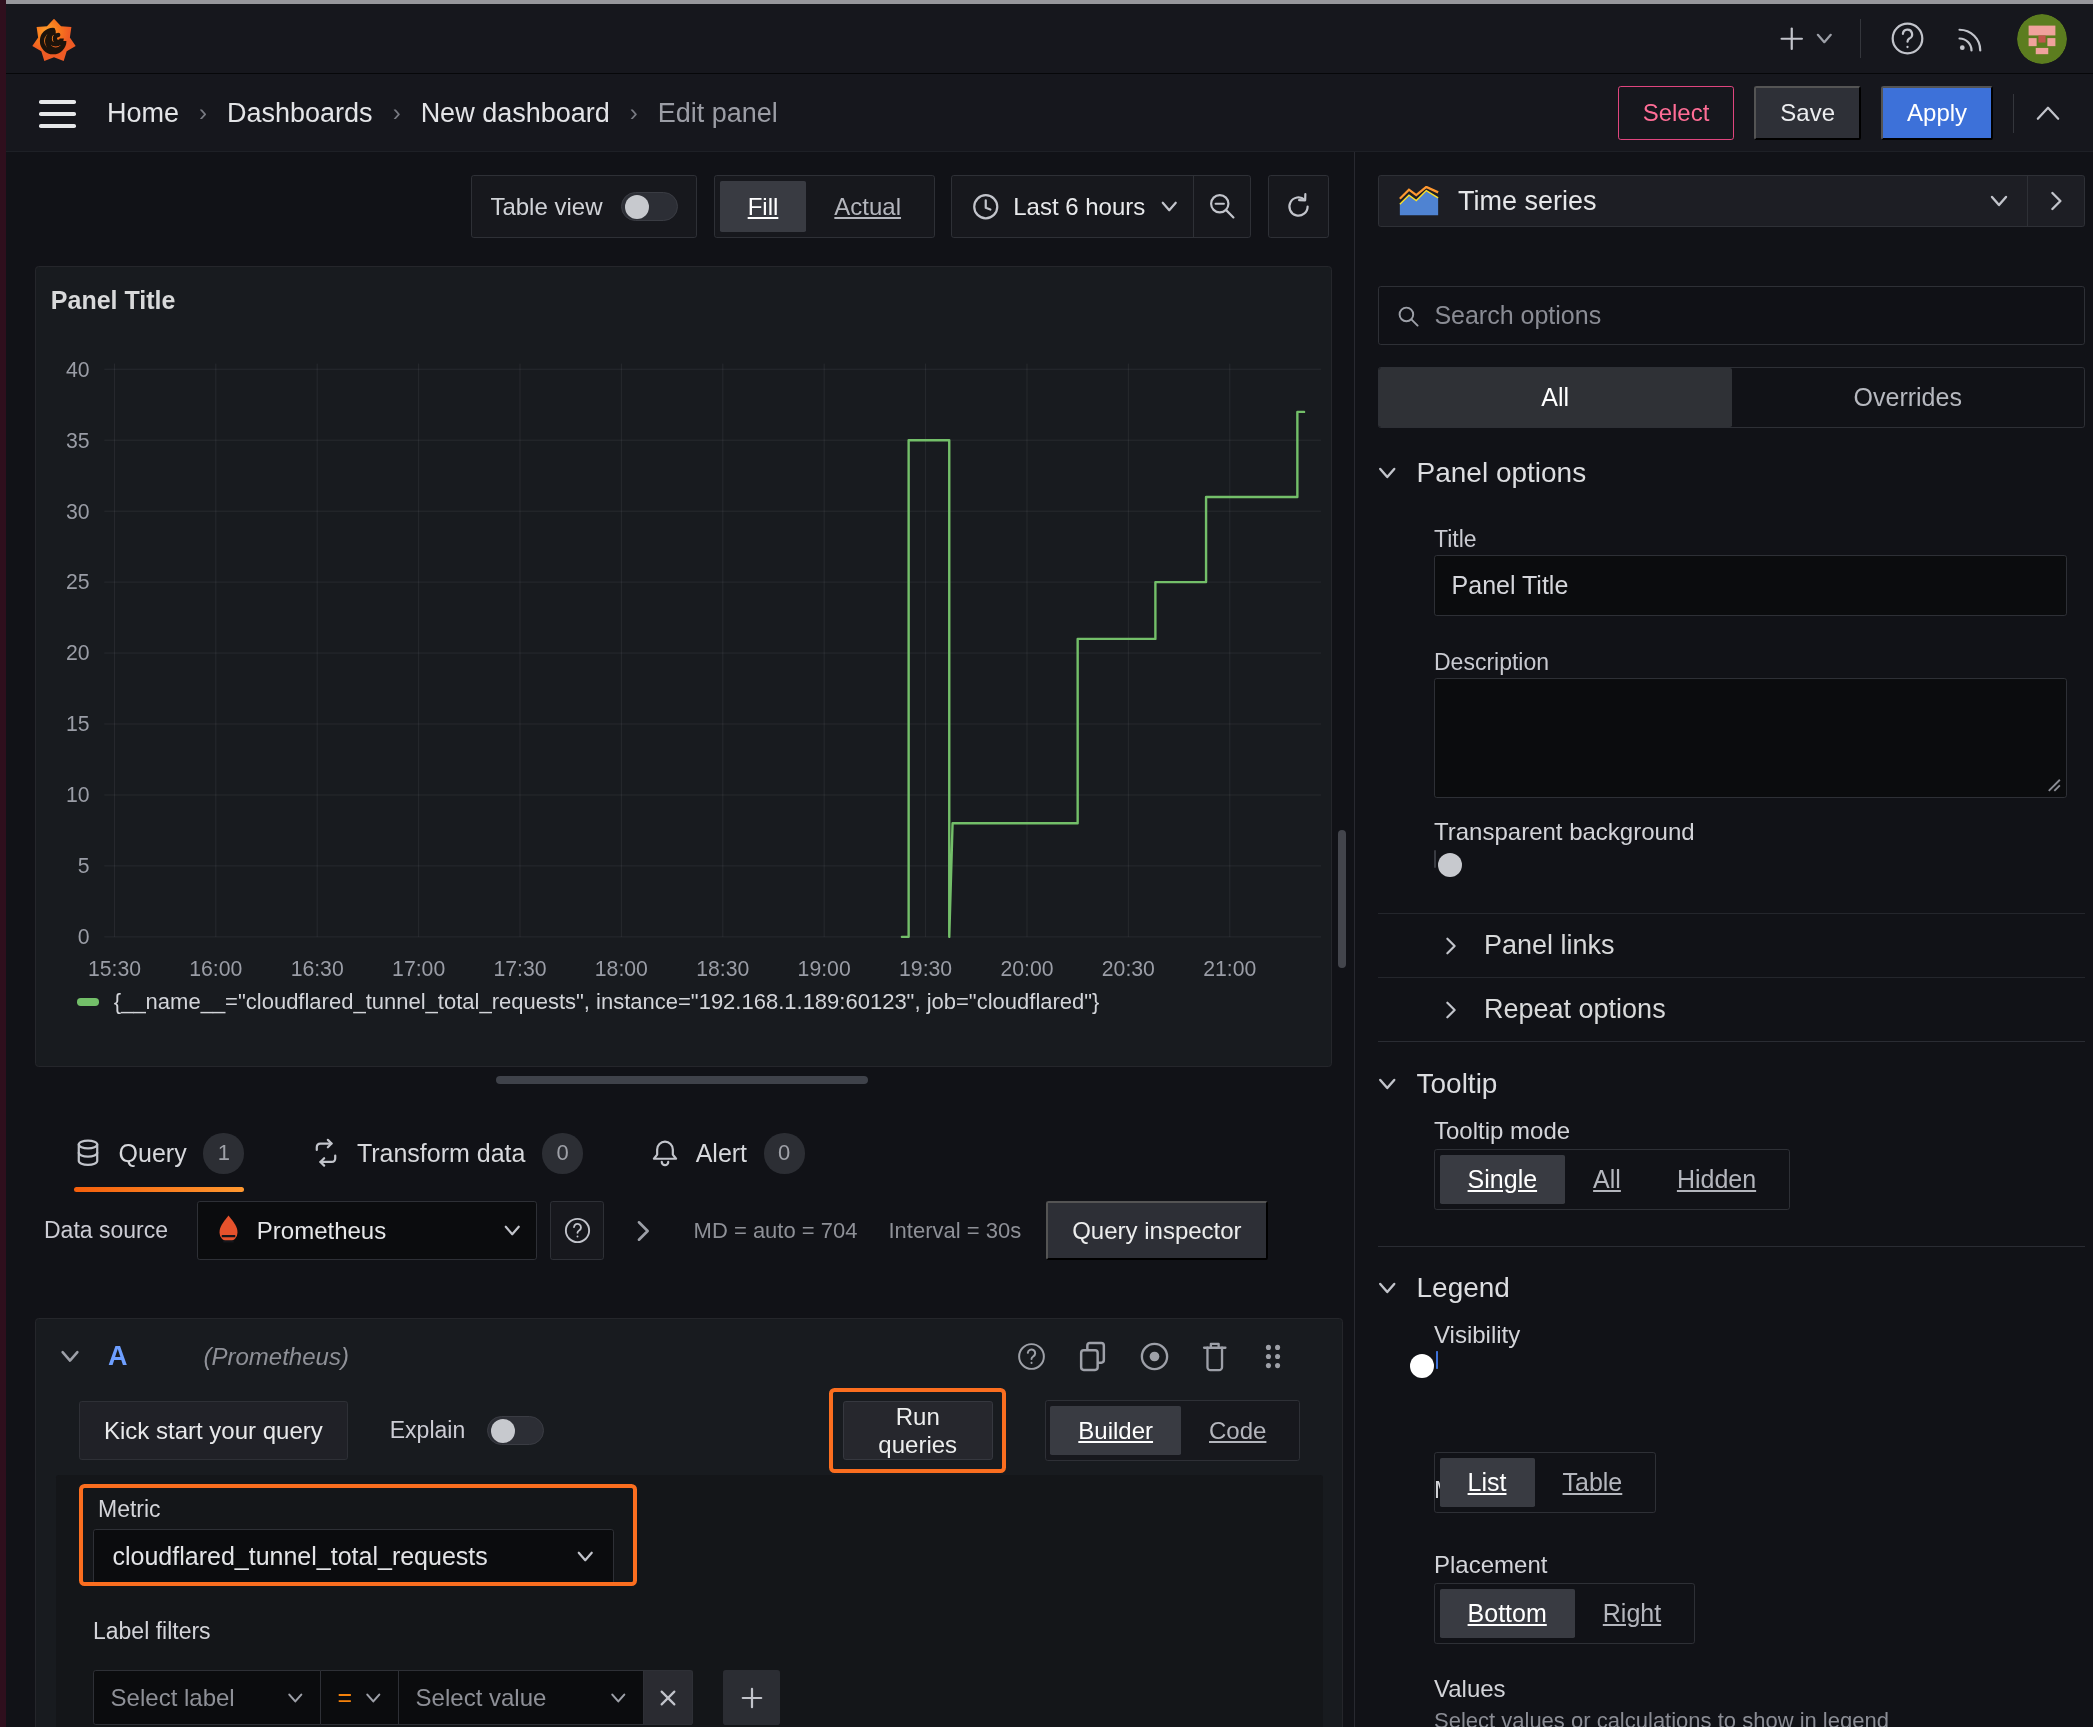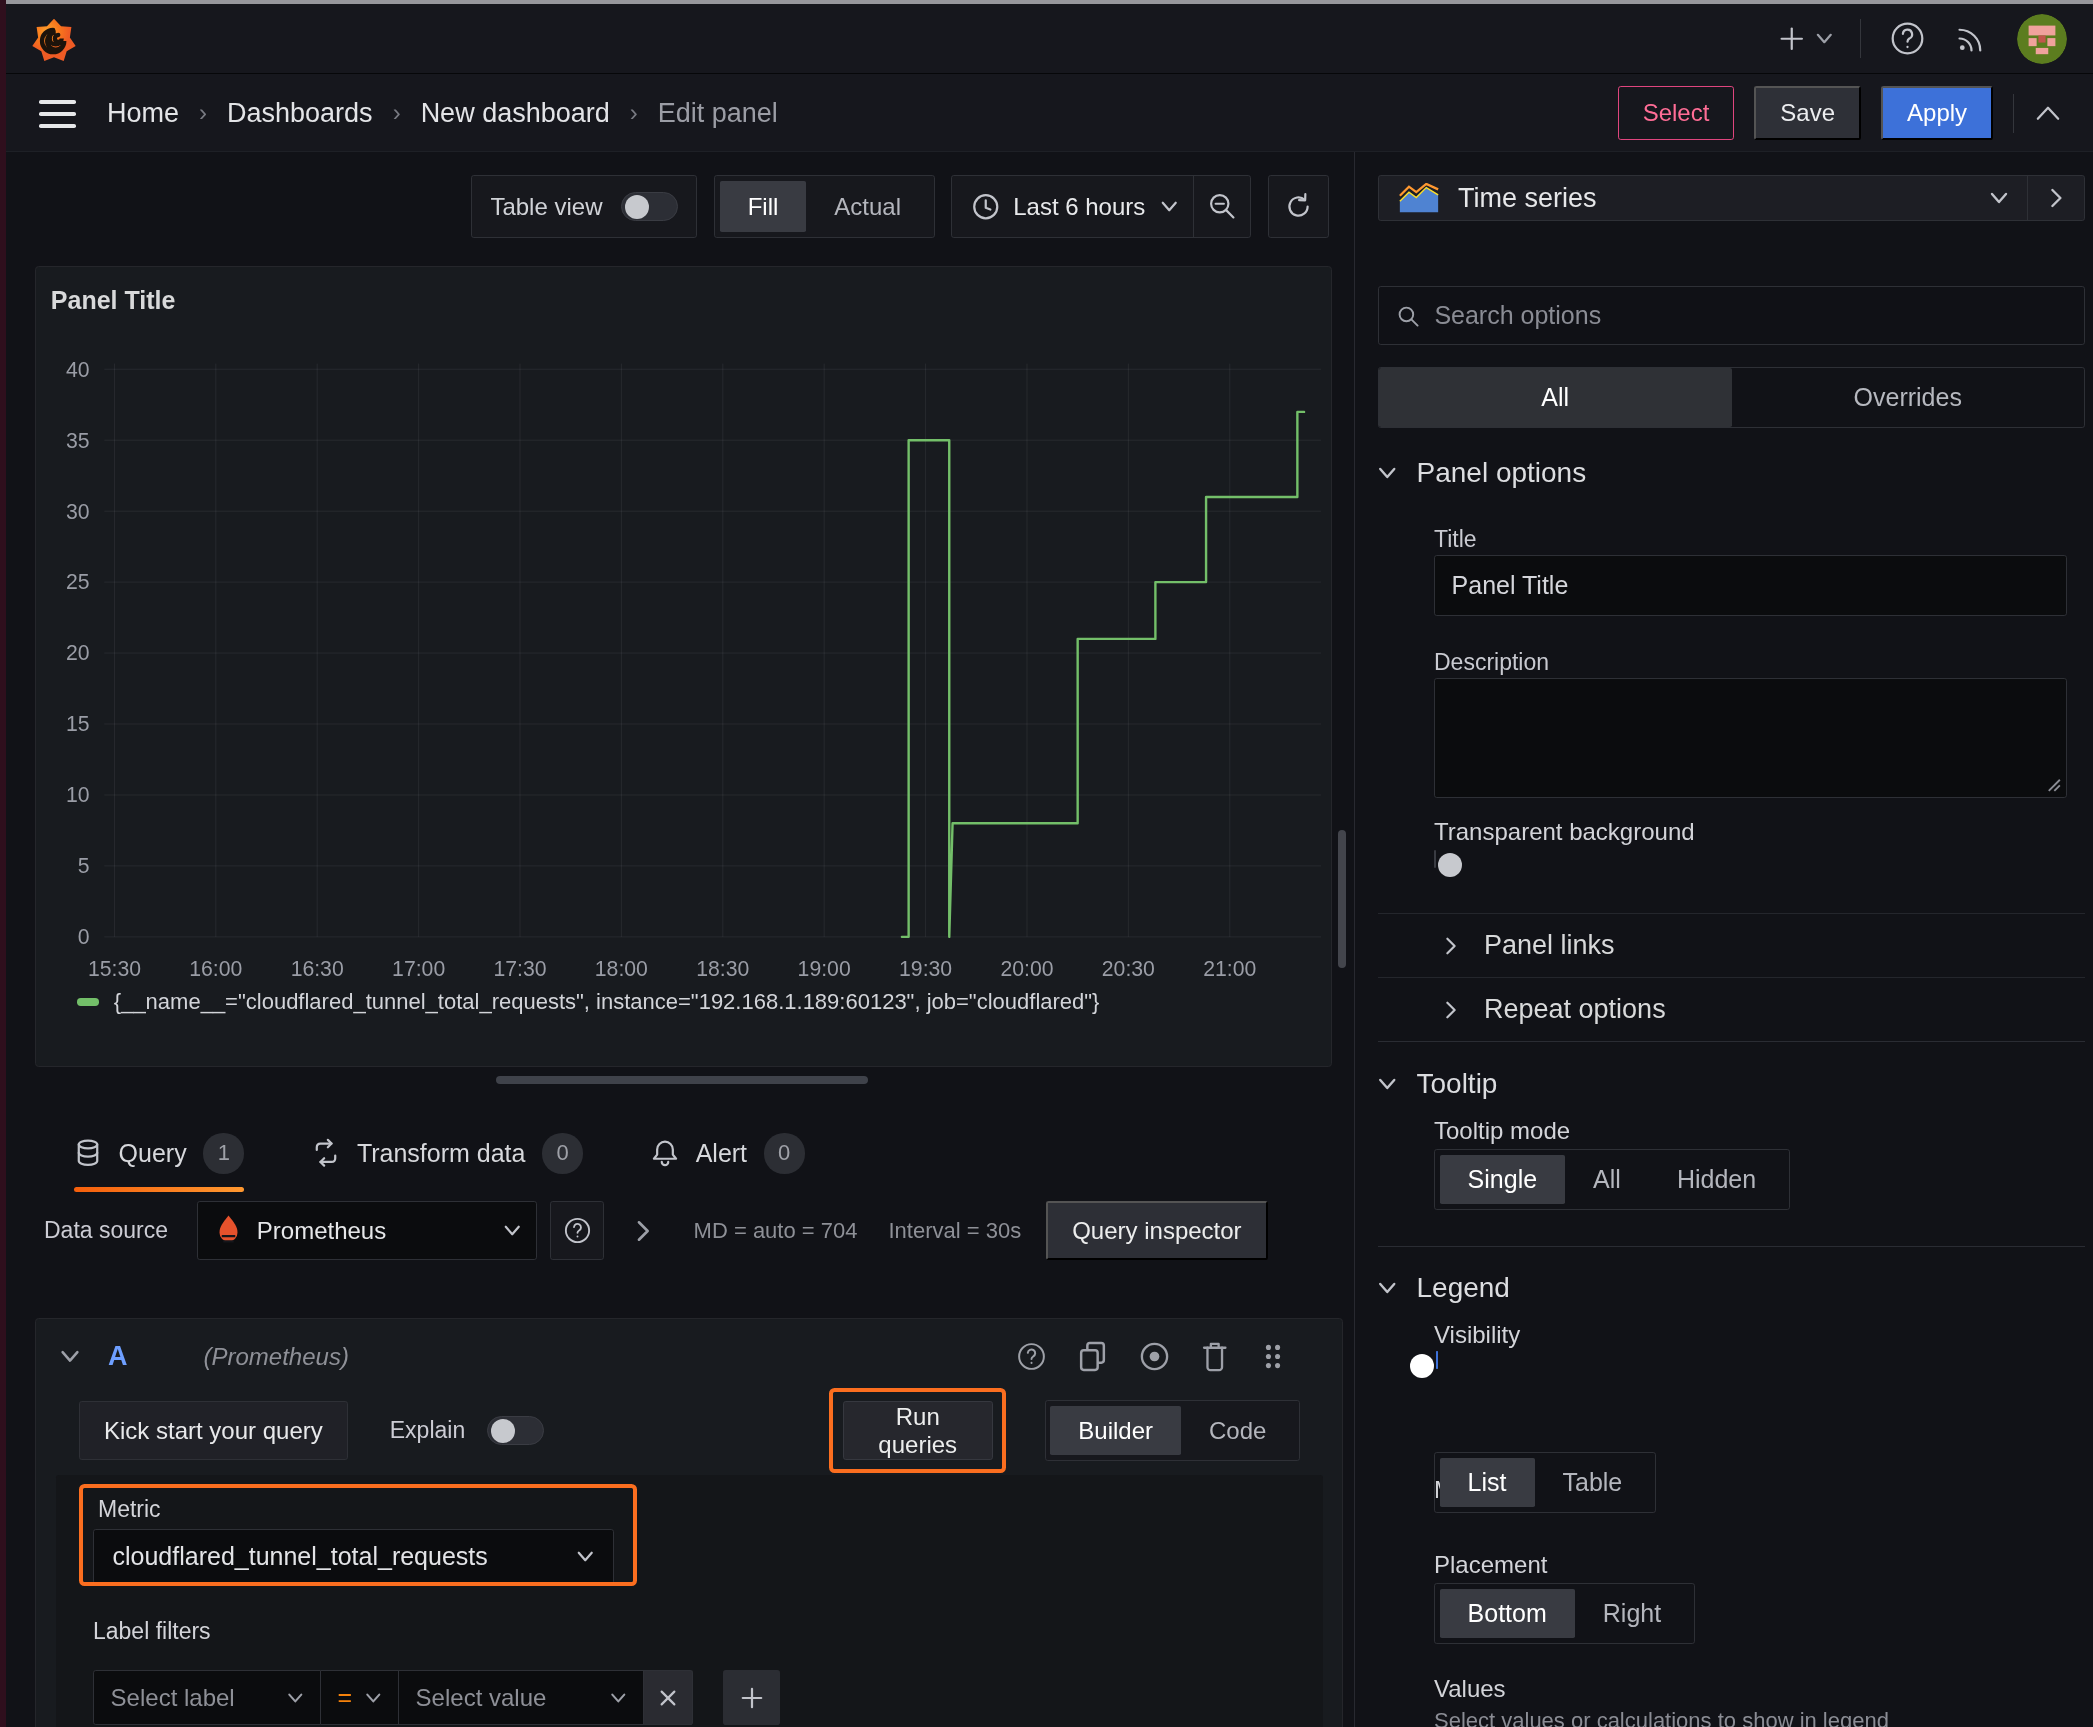--- a/index.html
+++ b/index.html
@@ -44,21 +44,21 @@
   #left-main{left:0; top:152px; width:1353px; height:1575px;}
   #chart-toolbar{top:23px; right:24px; display:flex; align-items:center; gap:16.6px;}
   .tool-box{height:63px; border:0.9px solid var(--border); border-radius:2.8px; background:#17181d; display:flex; align-items:center;}
   #tableview-box{padding:0 18.5px; gap:18.5px;}
   #tableview-box .lbl{font-size:24px; color:#d0d2d7;}
   .toggle{width:57px; height:29.5px; border-radius:14.8px; background:#2c2e35; border:0.9px solid #3a3c43; position:relative; cursor:pointer;}
   .toggle .knob{position:absolute; top:1.8px; left:2.8px; width:24px; height:24px; border-radius:50%; background:#c7c9ce;}
   .toggle.on{background:#3d71d9; border-color:#3d71d9;}
   .toggle.on .knob{left:auto; right:2.8px; background:#fff;}
   .segbox{padding:4.6px;}
-  .seg{height:100%; display:flex; align-items:center; padding:14px 28px; font-size:24px; color:#b4b6bd; border-radius:1.8px; cursor:pointer;}
+  .seg{height:100%; display:flex; align-items:center; padding:14px 28px; font-size:24px; color:#b4b6bd; border-radius:1.8px; cursor:pointer;text-decoration:underline;}
   .seg.sel{background:var(--seg); color:#fff;}
   #time-box{padding-left:18.5px;}
   #time-box .lbl{font-size:24px; color:#e8e9eb; margin:0 14.8px 0 13px;}
   #time-zoomout{width:57px; height:100%; display:flex; align-items:center; justify-content:center; border-left:0.9px solid var(--border); margin-left:14.8px; cursor:pointer;}
   #refresh-btn{width:61px; justify-content:center; cursor:pointer;}
   
   #panel-card{left:35px; top:114px; width:1297px; height:801px; background:var(--panel); border:0.9px solid var(--border2); border-radius:3.7px;}
   #panel-title{left:14.8px; top:18.5px; font-size:25px; color:#d8d9da;}
   #chart-svg{left:0; top:55px;}
   .grid{stroke:rgba(204,204,220,0.09); stroke-width:1;}
@@ -118,21 +118,21 @@
   .lf-select .ph{flex:1; font-size:24px; color:#8e9097;}
   #lf-select-label{width:228px; border-radius:2.8px 0 0 2.8px;}
   #lf-op{width:78px; border-left:none; gap:11px;}
   #lf-op .op{font-size:25px; color:#f5820b; flex:1;}
   #lf-select-value{width:245px; border-left:none;}
   #lf-remove{width:49px; height:55px; background:#2a2b31; border:0.9px solid var(--border); border-left:none; border-radius:0 2.8px 2.8px 0;
     display:flex; align-items:center; justify-content:center; cursor:pointer;}
   #lf-add{width:57px; height:55px; margin-left:30px; background:#2b2d33; border-radius:2.8px; display:flex; align-items:center; justify-content:center; cursor:pointer;}
   
   #sidebar{left:1354px; top:152px; width:739px; height:1575px; background:var(--bg); border-left:0.9px solid rgba(204,204,220,0.13);}
-  #viz-row{left:23px; top:23px; width:707px; height:46px; border:0.9px solid var(--border); border-radius:2.8px; background:#1d1e24; display:flex; align-items:center;}
+  #viz-row{left:23px; top:23px; width:707px; height:52px; border:0.9px solid var(--border); border-radius:2.8px; background:#1d1e24; display:flex; align-items:center;}
   #viz-select{flex:1; height:100%; display:flex; align-items:center; padding:0 18.5px; gap:18.5px; cursor:pointer;}
   #viz-select .lbl{font-size:27px; color:#e6e7e9; flex:1;}
   #viz-next{width:57px; height:100%; border-left:0.9px solid var(--border); display:flex; align-items:center; justify-content:center; cursor:pointer;}
   #opt-search{left:23px; top:134px; width:707px; height:59px; background:#101116; border:0.9px solid var(--border); border-radius:2.8px;
     display:flex; align-items:center; padding:0 16.6px; gap:14.8px;}
   #opt-search .ph{font-size:25px; color:#8a8c94;}
   #opt-tabs{left:23px; top:215px; width:707px; height:61px; border:0.9px solid var(--border); border-radius:2.8px; display:flex; overflow:hidden;}
   #opt-tabs .otab{flex:1; display:flex; align-items:center; justify-content:center; font-size:25px; color:#b6b8bf; cursor:pointer;}
   #opt-tabs .otab.sel{background:#2f3136; color:#fff; border-radius:1.8px;}
   .sect-head{display:flex; align-items:center; gap:20px; cursor:pointer;}

